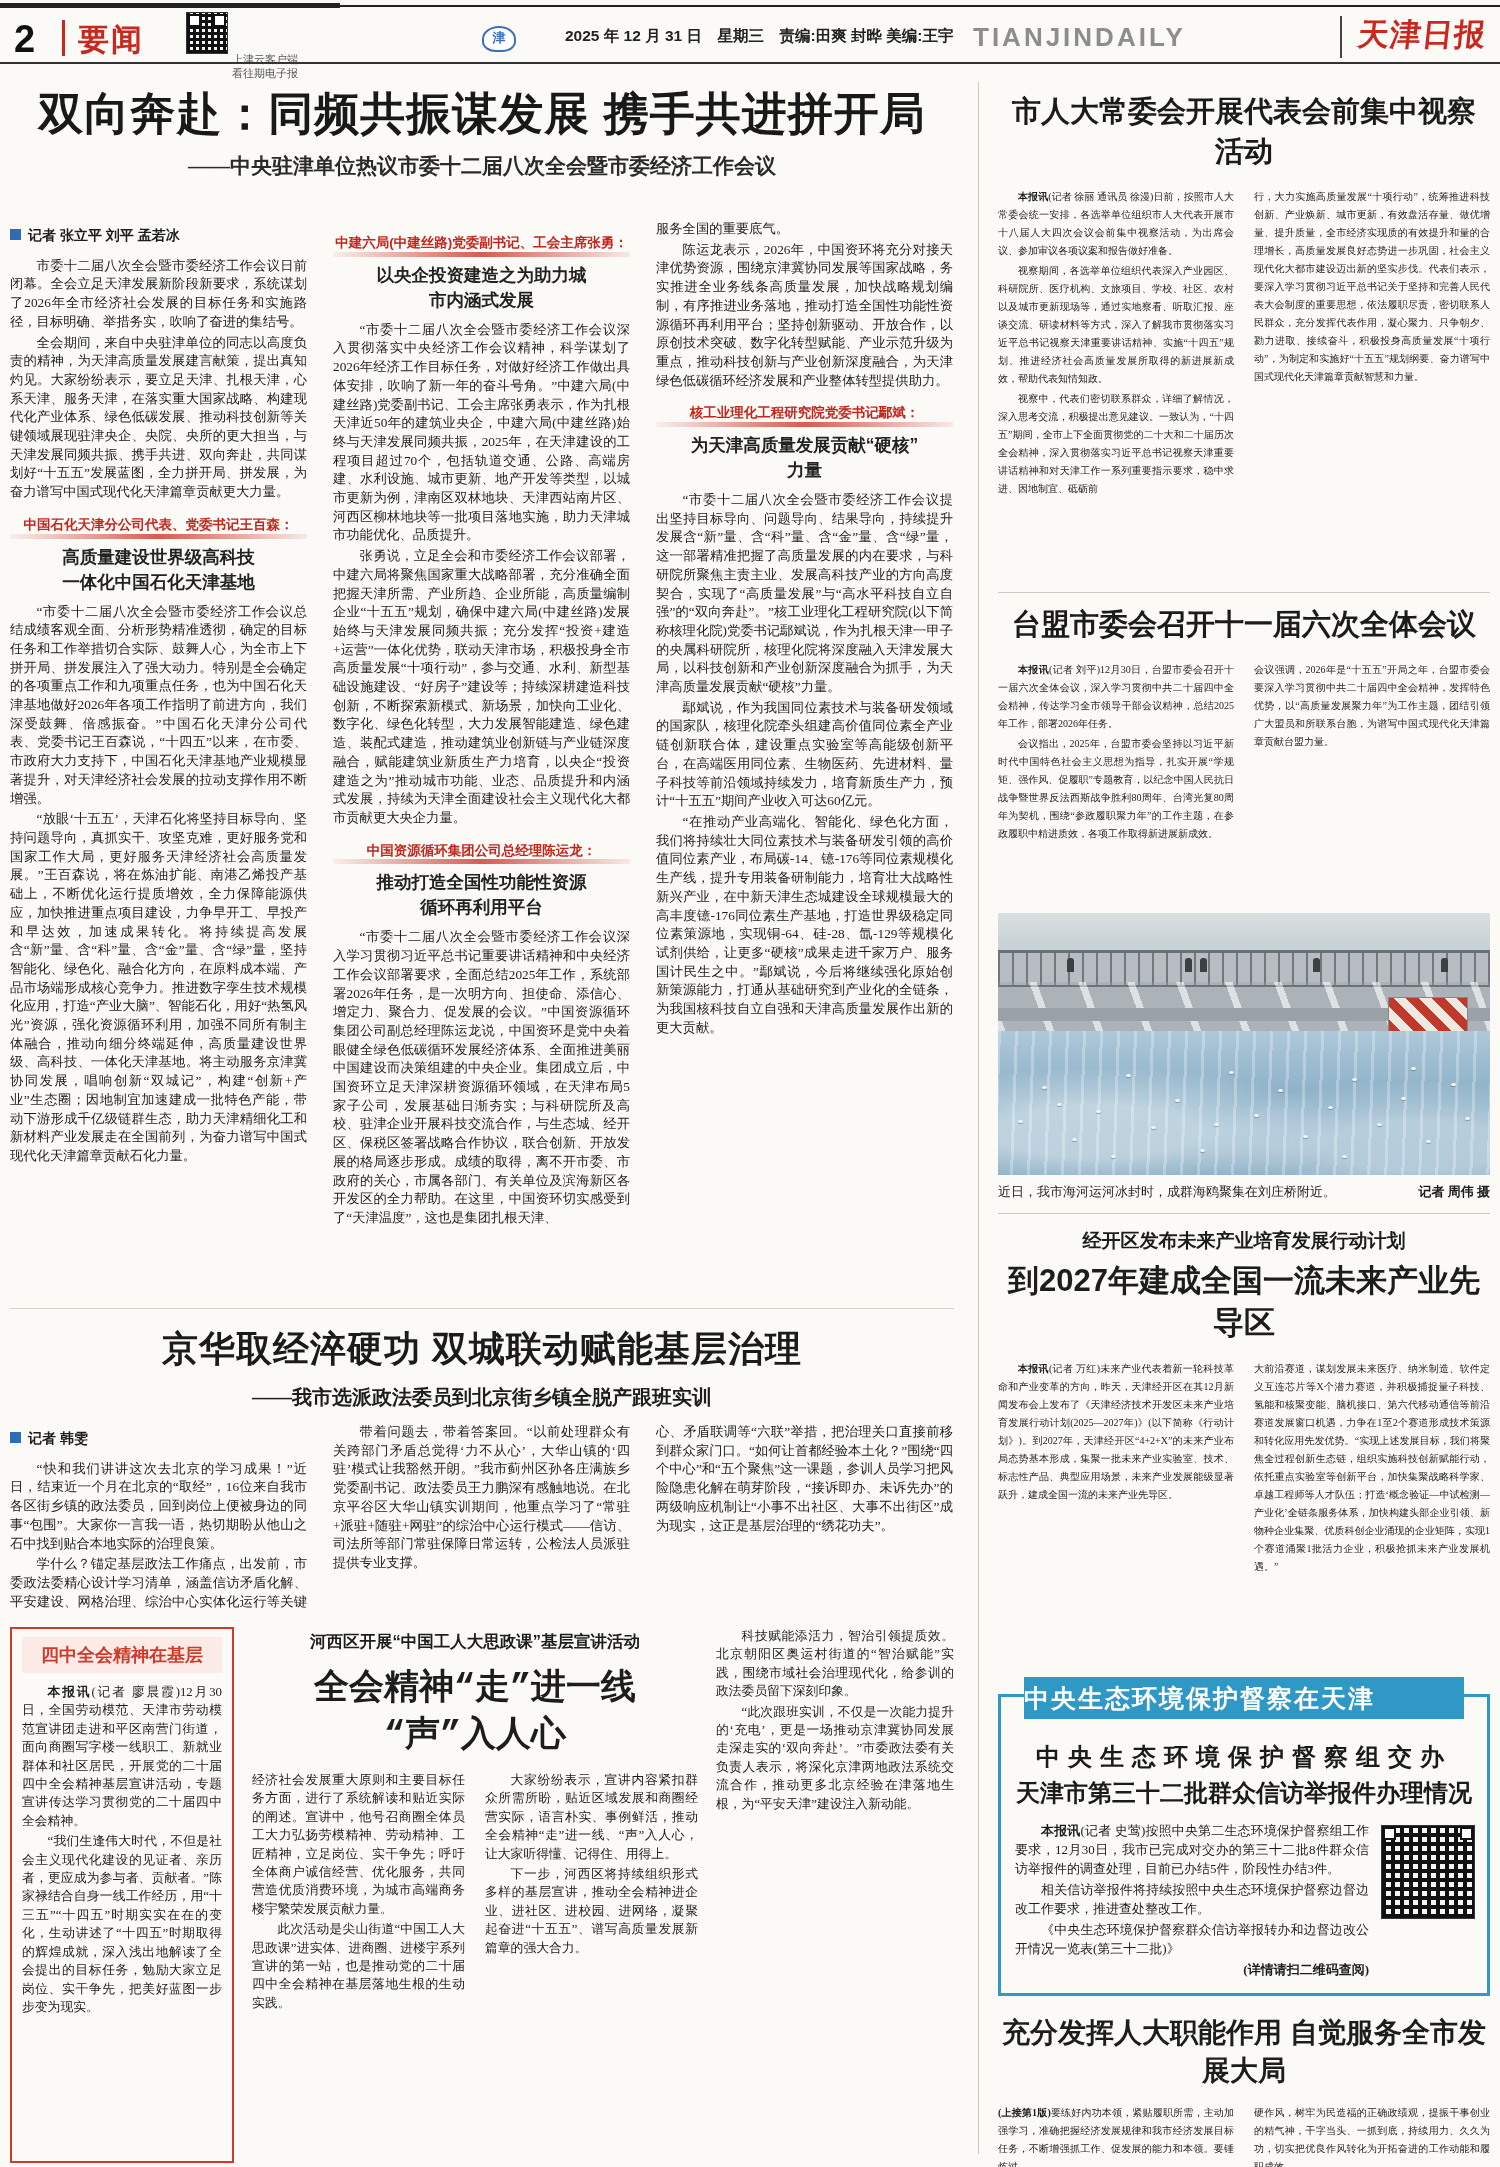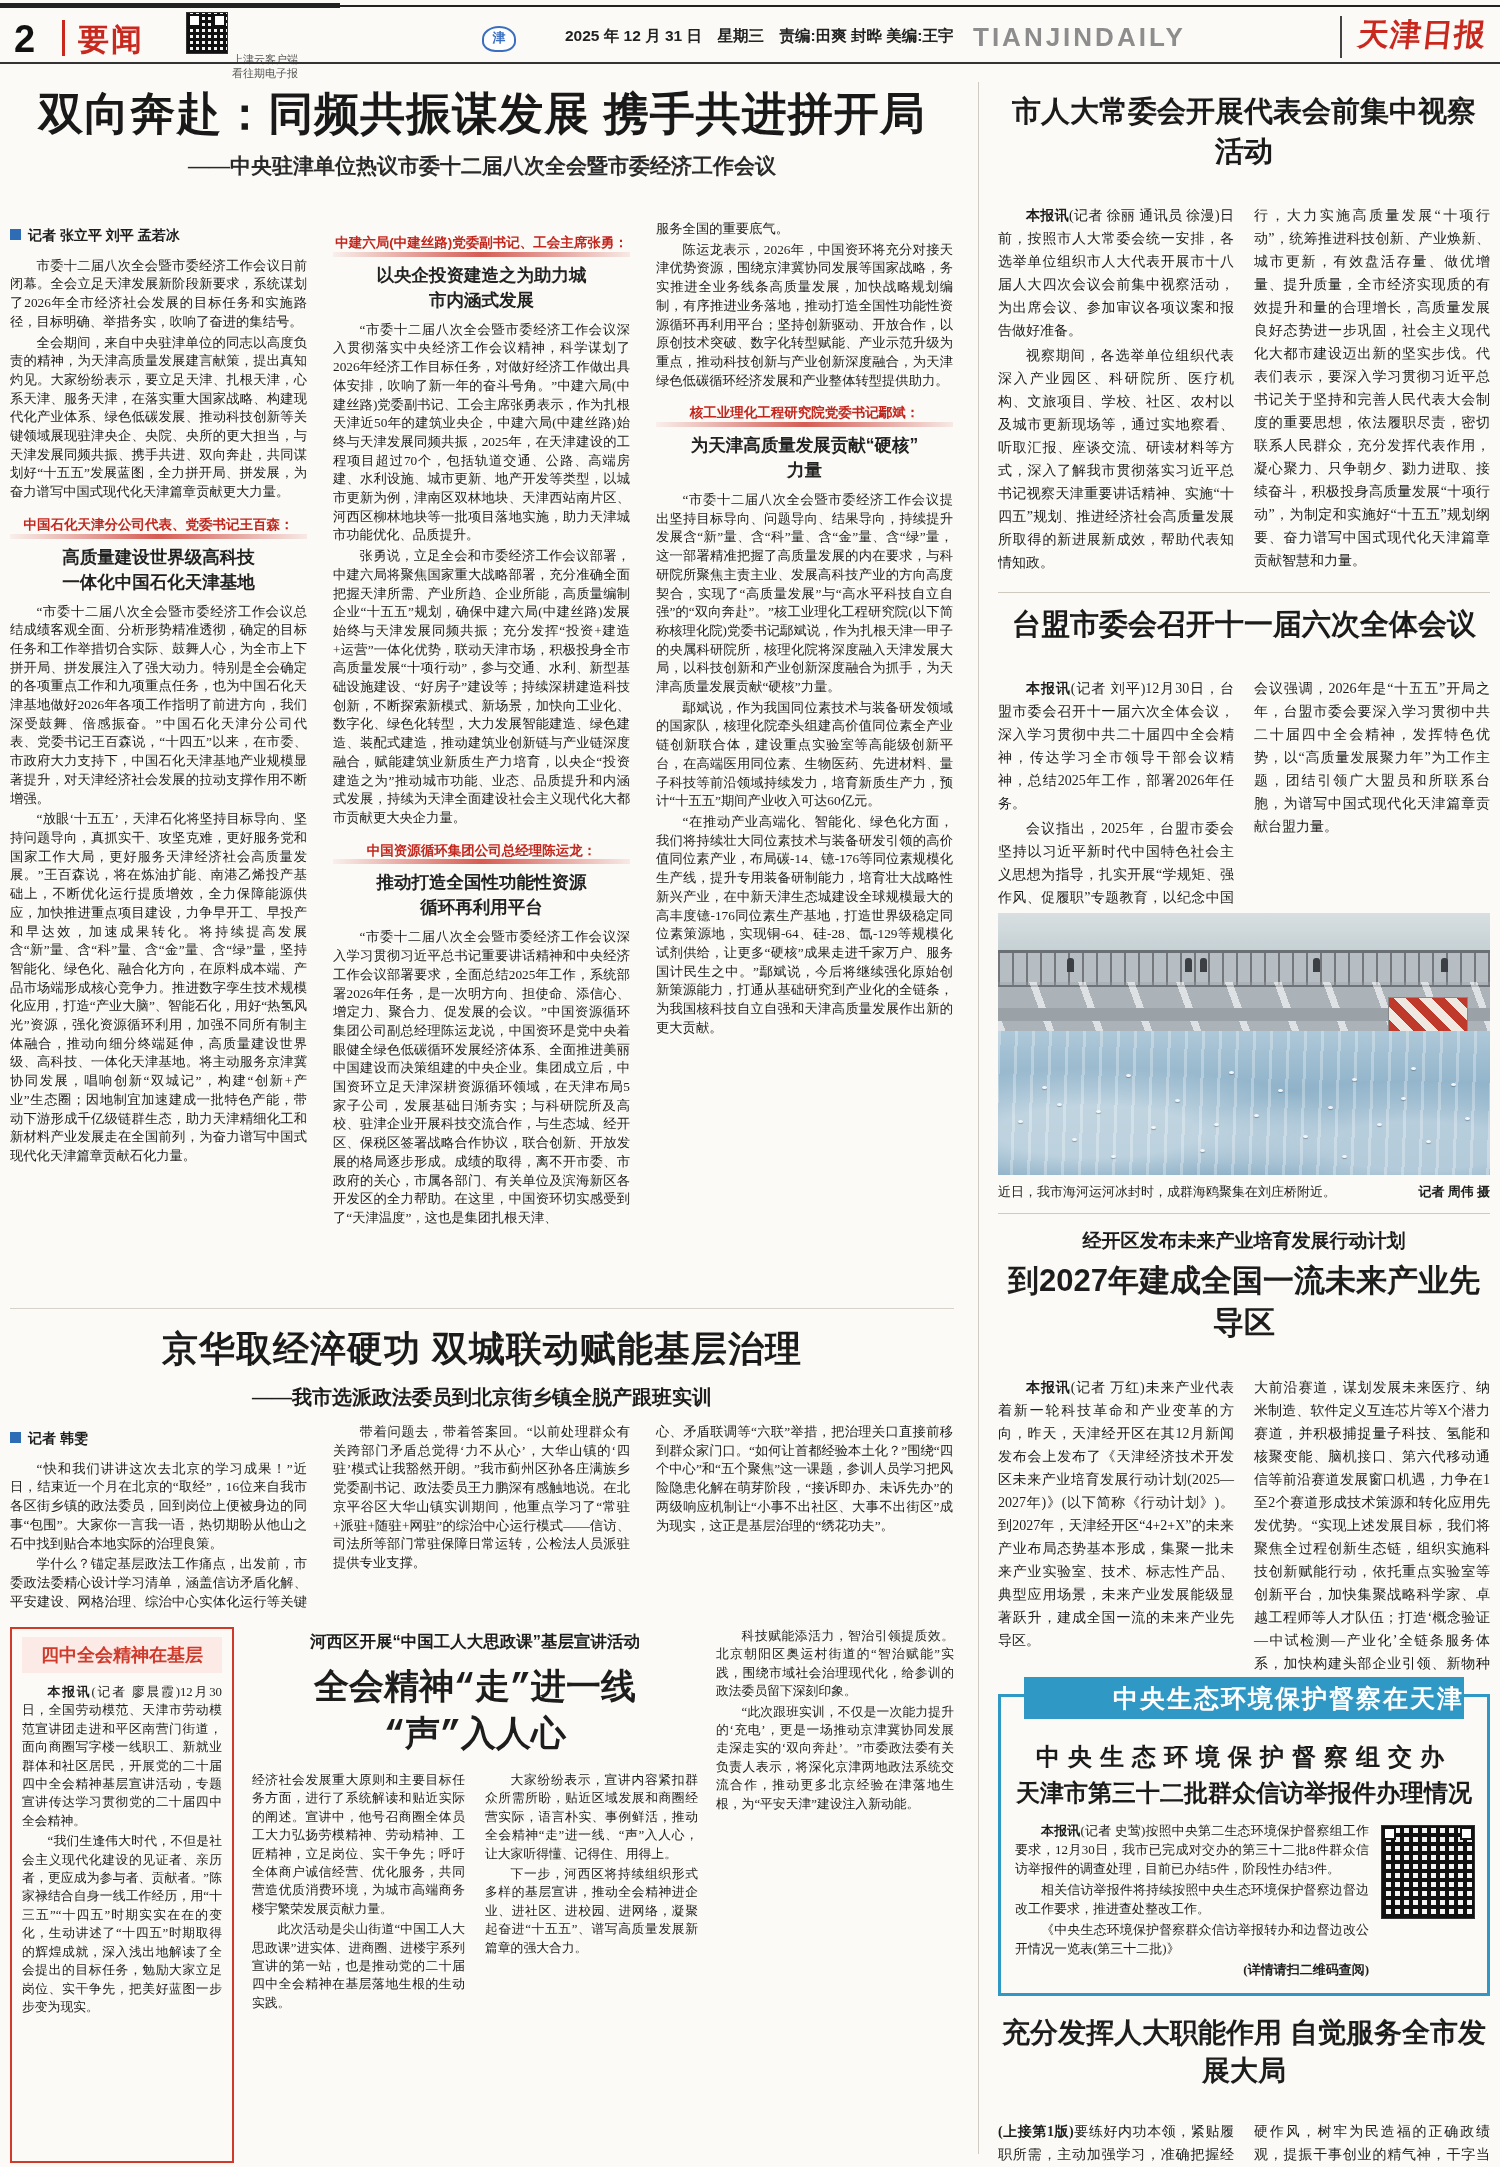--- a/index.html
+++ b/index.html
@@ -68,21 +68,21 @@
   .szbody{font-size:12.8px;line-height:18.4px;}
   .hx{width:446px;}
   .hx-kick{text-align:center;font-weight:bold;font-size:16.5px;font-family:"Liberation Sans",sans-serif;margin:4px 0 10px 0;}
   .hx-h1{text-align:center;font-weight:bold;font-size:35px;font-family:Liberation Mono, monospace;margin-bottom:14px;}
   .hx-cols{display:flex;gap:20px;height:430px;overflow:hidden;}
   .hx-col{width:213px;font-size:12.8px;line-height:18.4px;}
   .jh-cont{width:238px;height:536px;overflow:hidden;font-size:12.8px;line-height:18.4px;}
   
   .rz{position:absolute;left:998px;top:82px;width:492px;}
   .rz .col2{display:flex;gap:20px;}
-  .rz .c{width:236px;font-size:14px;line-height:23px;margin-top:16px;}
+  .rz .c{width:236px;font-size:10px;line-height:18px;}
   .r-h1{font-size:29px;font-weight:bold;font-family:"Liberation Sans",sans-serif;text-align:center;
         margin:10px 0 16px 0;color:#1b1b1b;}
   .renda-body{height:392px;overflow:hidden;}
   .tm-body{height:246px;overflow:hidden;}
   .jk-kick{text-align:center;font-weight:bold;font-size:19px;font-family:"Liberation Sans",sans-serif;margin:14px 0 6px 0;}
   .jk-h1{text-align:center;font-weight:bold;font-size:31px;font-family:"Liberation Sans",sans-serif;margin:0 0 16px 0;}
   .jk-body{height:318px;overflow:hidden;}
   
   .photo{position:relative;width:492px;height:262px;margin-top:6px;overflow:hidden;background:#cfd8da;}
   .ph-sky{position:absolute;left:0;top:0;width:100%;height:14%;background:linear-gradient(#d8dfe1,#c6d1d5);}
@@ -103,21 +103,21 @@
           background:repeating-linear-gradient(92deg,rgba(255,255,255,.28) 0 3px,transparent 3px 17px),
                      radial-gradient(ellipse at 20% 70%,rgba(240,246,248,.55) 0 18%,transparent 45%),
                      radial-gradient(ellipse at 85% 80%,rgba(235,242,246,.5) 0 15%,transparent 40%);}
   .gull{position:absolute;width:5px;height:3px;background:#f4f6f7;border-radius:50%;box-shadow:0 1px 1px rgba(50,70,90,.4);}
   .fig{position:absolute;width:7px;height:14px;background:#3c4044;border-radius:3px 3px 0 0;top:10%;}
   .caption{font-size:13px;line-height:18px;margin:8px 0 4px 0;}
   .caption .credit{float:right;font-weight:bold;}
   
   .eco{margin-top:16px;border:3px solid #2f98c5;position:relative;padding:34px 14px 12px 14px;}
   .eco-banner{position:absolute;left:50%;transform:translateX(-50%);top:-20px;width:440px;height:42px;
-              background:#2f98c5;color:#fff;text-align:right;font-size:25px;font-weight:bold;
+              background:#2f98c5;color:#fff;text-align:left;font-size:25px;font-weight:bold;
               font-family:"Liberation Sans",sans-serif;line-height:42px;letter-spacing:2px;}
   .eco-t{ text-align:center;font-weight:bold;font-family:"Liberation Sans",sans-serif;color:#1b1b1b;}
   .eco-t1{font-size:24px;letter-spacing:8px;margin-top:10px;}
   .eco-t2{font-size:24px;margin:4px 0 12px 0;}
   .eco-body{font-size:13px;line-height:19px;}
   .eco-flex{display:flex;gap:12px;}
   .eco-left{flex:1;}
   .eco-note{font-weight:bold;}
   .eco-qr{width:92px;height:92px;margin-top:4px;}
   .eco-qr .qr{width:92px;height:92px;background:

